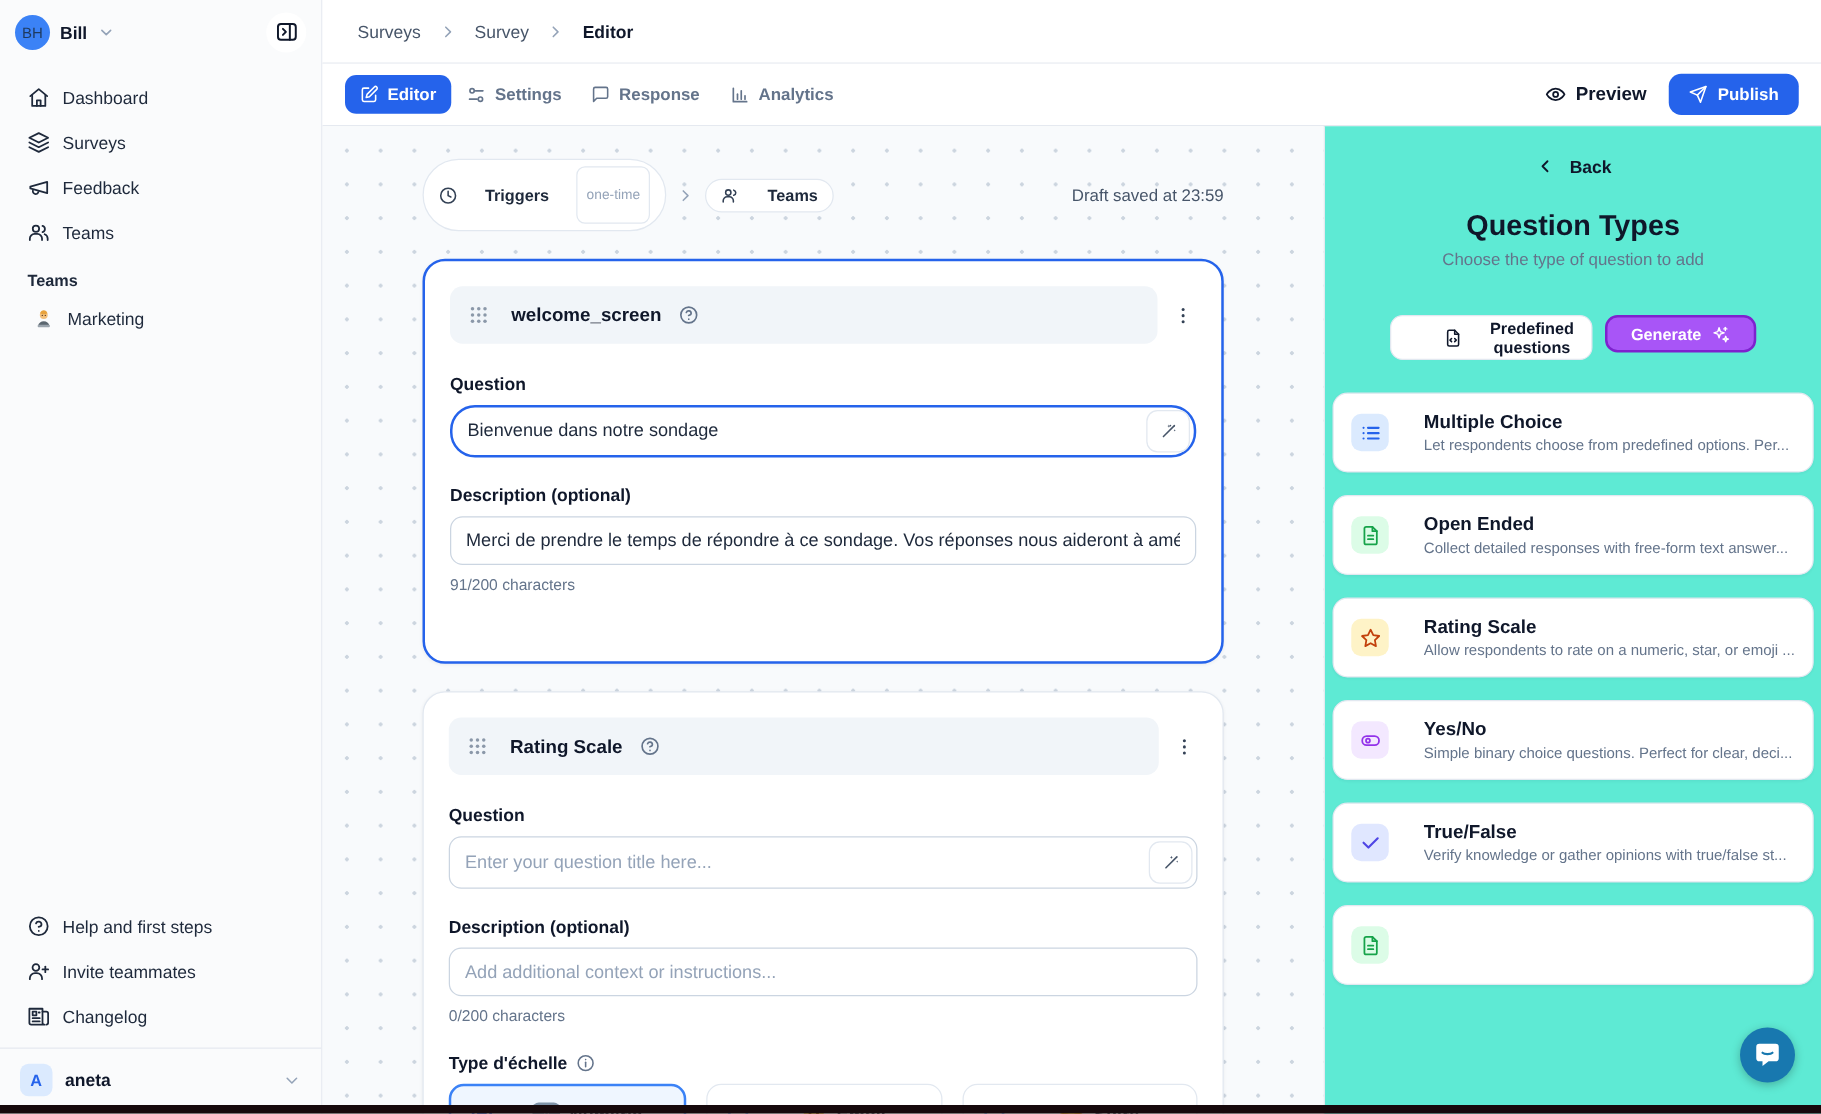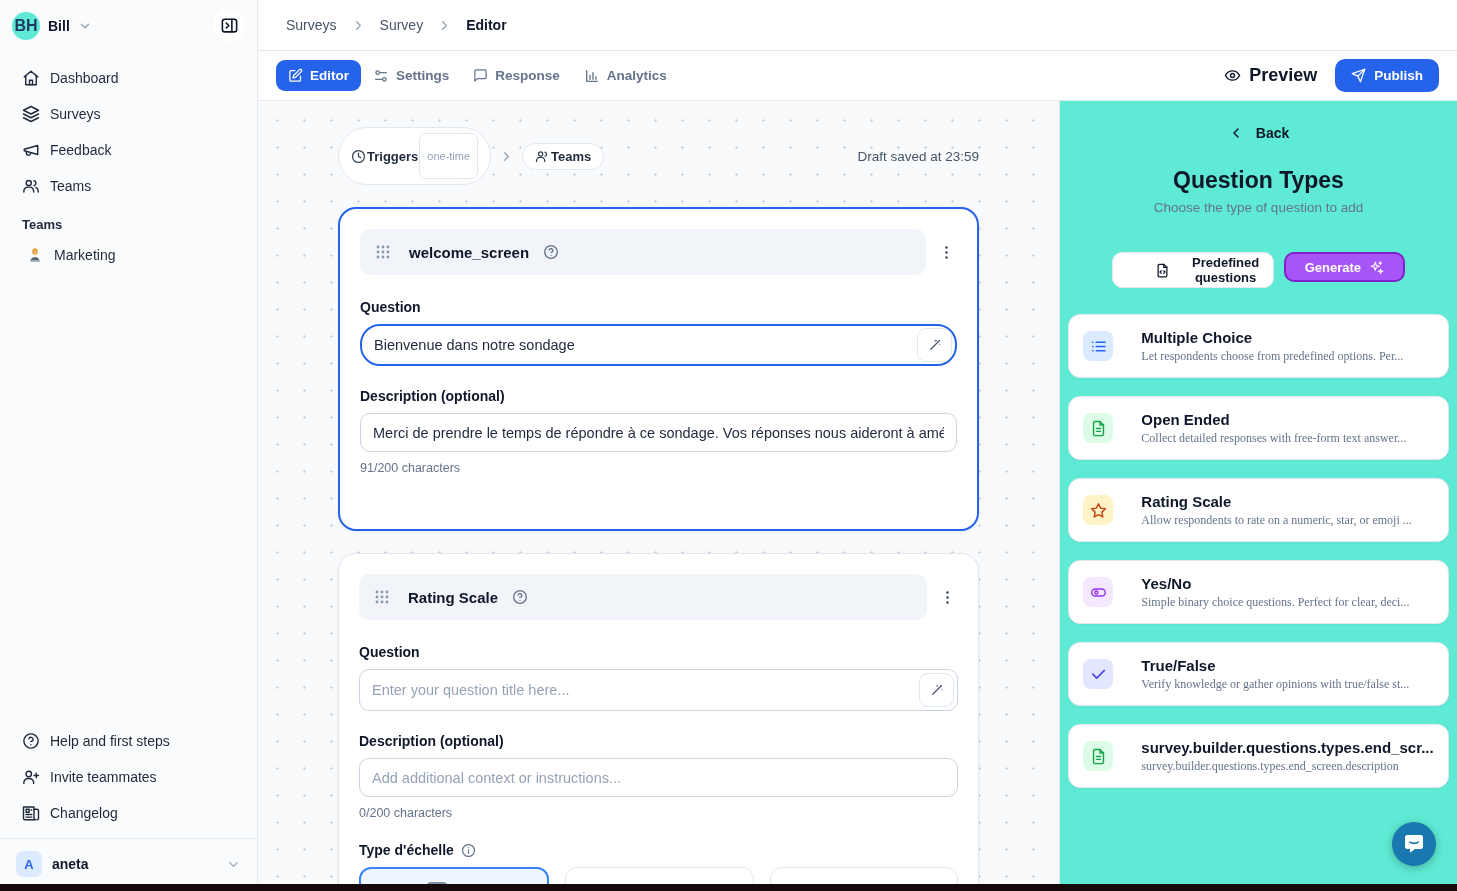--- a/index.html
+++ b/index.html
@@ -3,21 +3,21 @@
 <meta charset="utf-8">
 <style>
   * { margin:0; padding:0; box-sizing:border-box; }
   html,body { width:1457px; height:891px; overflow:hidden; }
   body { font-family:"Liberation Sans", sans-serif; color:#1e293b; background:#fff; }
   .app { position:relative; width:1457px; height:891px; display:flex; }
 
   
   .sidebar { width:258px; height:100%; background:#fafbfc; border-right:1px solid #e5e9f0; display:flex; flex-direction:column; }
   .sidebar-header { height:51px; display:flex; align-items:center; padding:0 12px; gap:8px; }
-  .ws-avatar { width:28px; height:28px; border-radius:50%; background:#5eead4; color:#1e3a5f; font-size:16px; font-weight:700; display:flex; align-items:center; justify-content:center; }
+  .ws-avatar { width:28px; height:28px; border-radius:50%; background:#3b82f6; color:#1e3a5f; font-size:12px; font-weight:400; display:flex; align-items:center; justify-content:center; }
   .ws-name { font-size:14px; font-weight:700; color:#0f172a; }
   .sidebar-header .chev { color:#94a3b8; display:flex; }
   .sidebar-toggle { margin-left:auto; width:32px; height:32px; border:none; background:#fff; border-radius:50%; display:flex; align-items:center; justify-content:center; color:#0f172a; cursor:pointer; }
   .nav { padding:10px 12px 0; display:flex; flex-direction:column; gap:2px; }
   .nav-item { display:flex; align-items:center; gap:10px; padding:8px 10px; border-radius:8px; font-size:14px; font-weight:500; color:#1e293b; cursor:pointer; background:transparent; border:none; text-align:left; }
   .nav-item .ic { display:flex; color:#1e293b; }
   .section-label { padding:14px 22px 6px; font-size:13px; font-weight:700; color:#1e293b; }
   .team-item { display:flex; align-items:center; gap:10px; padding:8px 10px 8px 14px; margin:0 12px; border-radius:8px; font-size:14px; font-weight:500; color:#1e293b; cursor:pointer; }
   .sidebar-footer { margin-top:auto; padding:6px 12px 0; display:flex; flex-direction:column; gap:2px; }
   .account-row { margin-top:8px; border-top:1px solid #e5e9f0; display:flex; align-items:center; gap:10px; padding:12px 16px 14px; cursor:pointer; }
@@ -29,32 +29,32 @@
   .main { flex:1; display:flex; flex-direction:column; min-width:0; }
   .breadcrumb-bar { height:51px; background:#fff; border-bottom:1px solid #e5e9f0; display:flex; align-items:center; padding:0 28px; gap:14px; }
   .crumb { font-size:14px; color:#475569; cursor:pointer; background:none; border:none; font-family:inherit; }
   .crumb.current { color:#0f172a; font-weight:600; }
   .crumb-sep { color:#94a3b8; display:flex; }
 
   .toolbar { height:50px; background:#fff; border-bottom:1px solid #e5e9f0; display:flex; align-items:center; padding:0 18px; }
   .tab { display:flex; align-items:center; gap:7px; font-size:13.5px; font-weight:600; color:#64748b; background:none; border:none; padding:8px 12px; border-radius:9px; cursor:pointer; font-family:inherit; }
   .tab.active { background:#2563eb; color:#fff; }
   .toolbar-right { margin-left:auto; display:flex; align-items:center; gap:18px; }
-  .preview-btn { display:flex; align-items:center; gap:8px; font-size:18px; font-weight:600; color:#0f172a; background:none; border:none; cursor:pointer; font-family:inherit; }
+  .preview-btn { display:flex; align-items:center; gap:8px; font-size:15px; font-weight:600; color:#0f172a; background:none; border:none; cursor:pointer; font-family:inherit; }
   .publish-btn { display:flex; align-items:center; gap:8px; font-size:13.5px; font-weight:700; color:#fff; background:#2563eb; border:none; border-radius:10px; padding:9px 16px; cursor:pointer; font-family:inherit; }
 
   .content-row { flex:1; display:flex; min-height:0; }
 
   
   .canvas { flex:1; min-width:0; background-color:#f8fafc; overflow:hidden; position:relative;
     background-image:radial-gradient(circle, #ccd5df 1.3px, transparent 1.4px);
     background-size:27px 27px; background-position:6px 6px; padding:26px 0 0; }
   .canvas-col { width:641px; margin:0 auto; }
   .trigger-row { display:flex; align-items:center; gap:8px; margin-bottom:22px; }
-  .chip { display:flex; align-items:center; gap:1px; background:#fff; border:1px solid #e2e8f0; border-radius:999px; padding:5px 12px; font-size:13px; font-weight:700; color:#1e293b; cursor:pointer; font-family:inherit; }
+  .chip { display:flex; align-items:center; gap:22px; background:#fff; border:1px solid #e2e8f0; border-radius:999px; padding:5px 12px; font-size:13px; font-weight:700; color:#1e293b; cursor:pointer; font-family:inherit; }
   .chip .ic { display:flex; color:#334155; }
   .chip-badge { font-size:11px; font-weight:500; color:#94a3b8; border:1px solid #e2e8f0; border-radius:7px; padding:16px 7px; }
   .chip-sep { color:#94a3b8; display:flex; }
   .draft-status { margin-left:auto; font-size:13.5px; color:#475569; }
 
   .qcard { background:#fff; border:1px solid #e2e8f0; border-radius:18px; box-shadow:0 1px 3px rgba(15,23,42,.06); padding:20px; }
   .qcard.selected { border:2px solid #2563eb; }
   .qcard + .qcard { margin-top:22px; }
   .qcard-header { display:flex; align-items:center; gap:10px; margin-bottom:24px; }
   .header-strip { flex:1; background:#f1f5f9; border-radius:10px; height:46px; display:flex; align-items:center; gap:14px; padding:0 15px; cursor:grab; }
@@ -92,21 +92,21 @@
   .type-list { padding:18px 15px; display:flex; flex-direction:column; gap:18px; overflow:hidden; }
   .type-card { display:flex; align-items:center; gap:28px; border:1px solid #e2e8f0; border-radius:12px; min-height:64px; padding:10px 14px; background:#fff; cursor:pointer; box-shadow:0 1px 2px rgba(15,23,42,.04); }
   .type-ic { width:30px; height:30px; border-radius:8px; display:flex; align-items:center; justify-content:center; flex:none; }
   .type-ic.blue   { background:#dbeafe; color:#2563eb; }
   .type-ic.green  { background:#dcfce7; color:#16a34a; }
   .type-ic.amber  { background:#fef3c7; color:#d97706; }
   .type-ic.purple { background:#f3e8ff; color:#9333ea; }
   .type-ic.indigo { background:#e0e7ff; color:#4f46e5; }
   .type-text { min-width:0; }
   .type-title { font-size:15px; font-weight:700; color:#0f172a; white-space:nowrap; overflow:hidden; }
-  .type-desc { font-size:12px; color:#64748b; margin-top:3px; white-space:nowrap; overflow:hidden;font-family:Liberation Serif, serif; }
+  .type-desc { font-size:12px; color:#64748b; margin-top:3px; white-space:nowrap; overflow:hidden; }
 
   
   .chat-launcher { position:absolute; right:21px; bottom:25px; width:44px; height:44px; border-radius:50%; background:#1878af; border:none; display:flex; align-items:center; justify-content:center; box-shadow:0 2px 8px rgba(0,0,0,.25); cursor:pointer; z-index:20; }
   .bottom-strip { position:absolute; left:0; right:0; bottom:0; height:7px; background:#16090c; z-index:30; }
   svg { display:block; }
 </style>
 </head>
 <body>
 
 <div class="app">
@@ -628,24 +628,20 @@
           </div>
           <div class="type-card">
             <span class="type-ic green">
                 <svg width="17" height="17" viewBox="0 0 24 24" fill="none" stroke="currentColor" stroke-width="2" stroke-linecap="round" stroke-linejoin="round">
                   <path d="M14 2H7a2 2 0 0 0-2 2v16a2 2 0 0 0 2 2h10a2 2 0 0 0 2-2V7z"></path>
                   <path d="M14 2v5h5"></path>
                   <line x1="9" y1="12" x2="15" y2="12"></line>
                   <line x1="9" y1="16" x2="15" y2="16"></line>
                 </svg>
               </span>
-            <span class="type-text">
-              <span class="type-title" style="display:block;">survey.builder.questions.types.end_scr...</span>
-              <span class="type-desc" style="display:block;">survey.builder.questions.types.end_screen.description</span>
-            </span>
           </div>
         </div>
       </aside>
 
     </div>
   </div>
 
   <button class="chat-launcher">
     <span>
       <svg width="24" height="24" viewBox="0 0 24 24">

